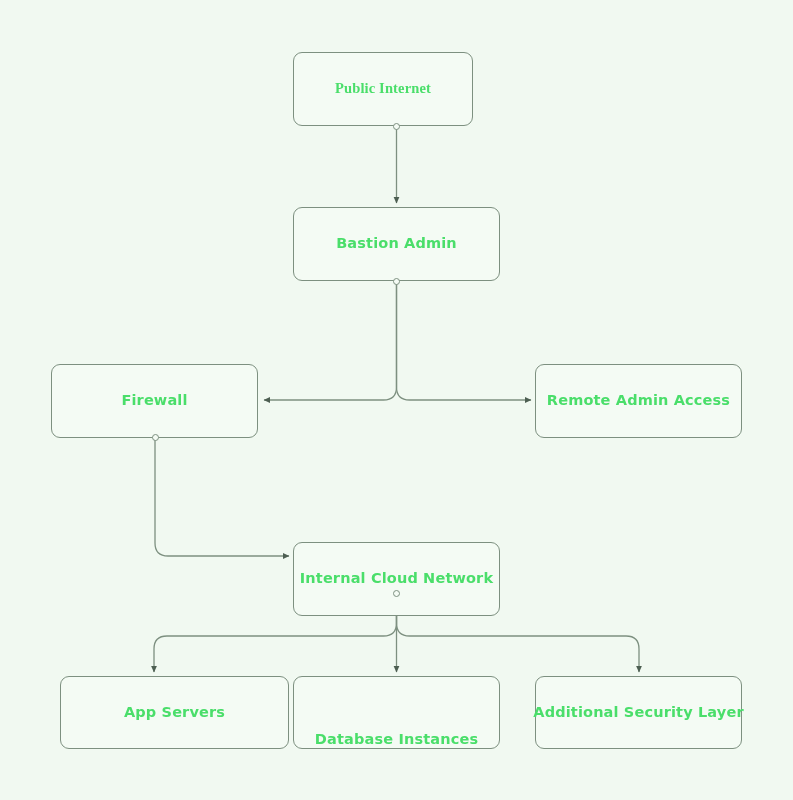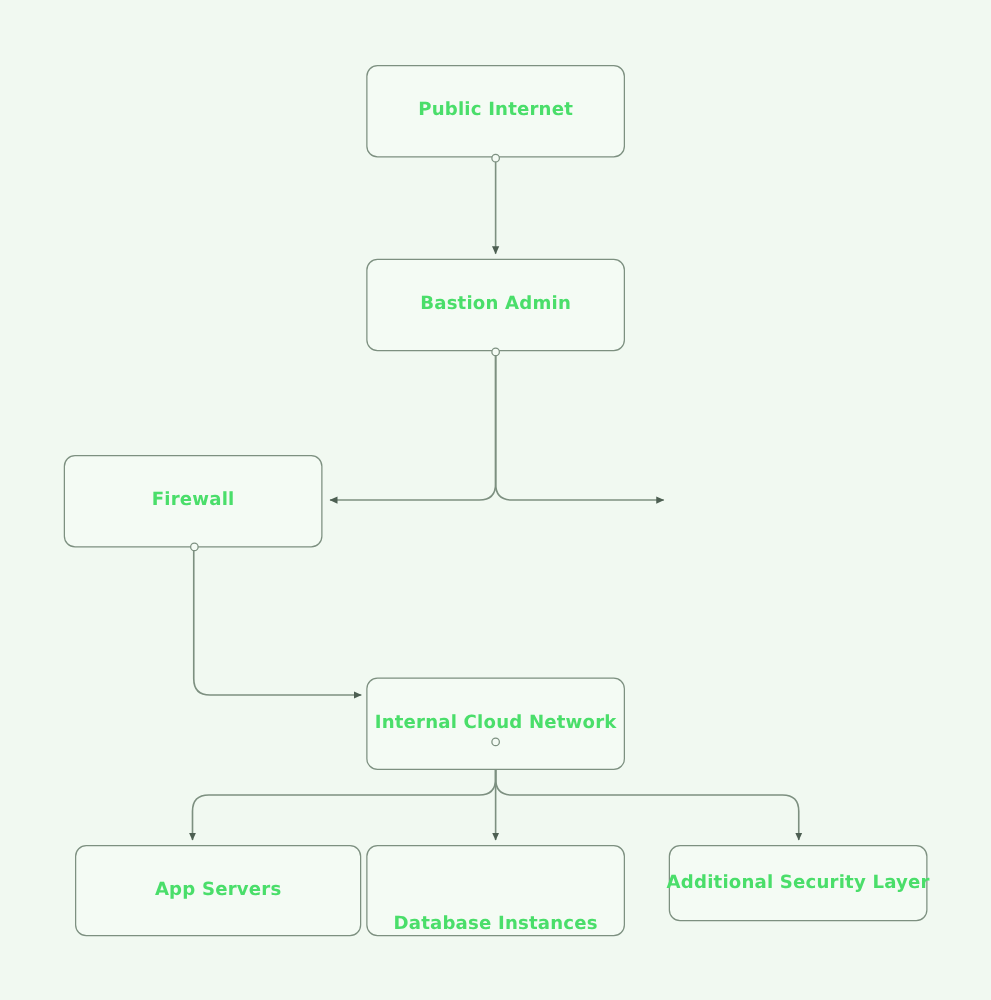--- a/index.html
+++ b/index.html
@@ -79,46 +79,49 @@
       <path d="M155,437 L155,543 Q155,556 168,556 L289,556" marker-end="url(#arrowhead)"></path>
 
       <path d="M396.5,593 L396.5,623 Q396.5,636 383.5,636 L167,636 Q154,636 154,649 L154,672" marker-end="url(#arrowhead)"></path>
 
       <path d="M396.5,593 L396.5,672" marker-end="url(#arrowhead)"></path>
 
       <path d="M396.5,593 L396.5,623 Q396.5,636 409.5,636 L626,636 Q639,636 639,649 L639,672" marker-end="url(#arrowhead)"></path>
     </g>
   </svg>
 
-  <div class="node" style="left:293px; top:52px; width:207px; height:74px;">
+  <div class="node" style="left:293px; top:52px; width:180px; height:74px;font-family:Liberation Serif, serif;">
     <span class="node-label">Public Internet</span>
   </div>
 
   <div class="node" style="left:293px; top:207px; width:207px; height:74px;">
     <span class="node-label">Bastion Admin</span>
   </div>
 
   <div class="node" style="left:51px; top:364px; width:207px; height:74px;text-align:right;">
     <span class="node-label">Firewall</span>
   </div>
 
+  <div class="node" style="left:535px; top:364px; width:207px; height:74px;">
+    <span class="node-label">Remote Admin Access</span>
+  </div>
 
   <div class="node" style="left:293px; top:542px; width:207px; height:74px;">
     <span class="node-label">Internal Cloud Network</span>
   </div>
 
   <div class="node" style="left:60px; top:676px; width:229px; height:73px;">
     <span class="node-label">App Servers</span>
   </div>
 
   <div class="node" style="left:293px; top:676px; width:207px; height:73px;align-items:flex-end;">
     <span class="node-label">Database Instances</span>
   </div>
 
-  <div class="node" style="left:535px; top:676px; width:207px; height:61px;">
+  <div class="node" style="left:535px; top:676px; width:207px; height:73px;">
     <span class="node-label">Additional Security Layer</span>
   </div>
 
   <div class="port" style="left:393px; top:122.5px;"></div>
   <div class="port" style="left:393px; top:277.5px;"></div>
   <div class="port" style="left:151.5px; top:433.5px;"></div>
   <div class="port" style="left:393px; top:589.5px;"></div>
 
 </div>
 

